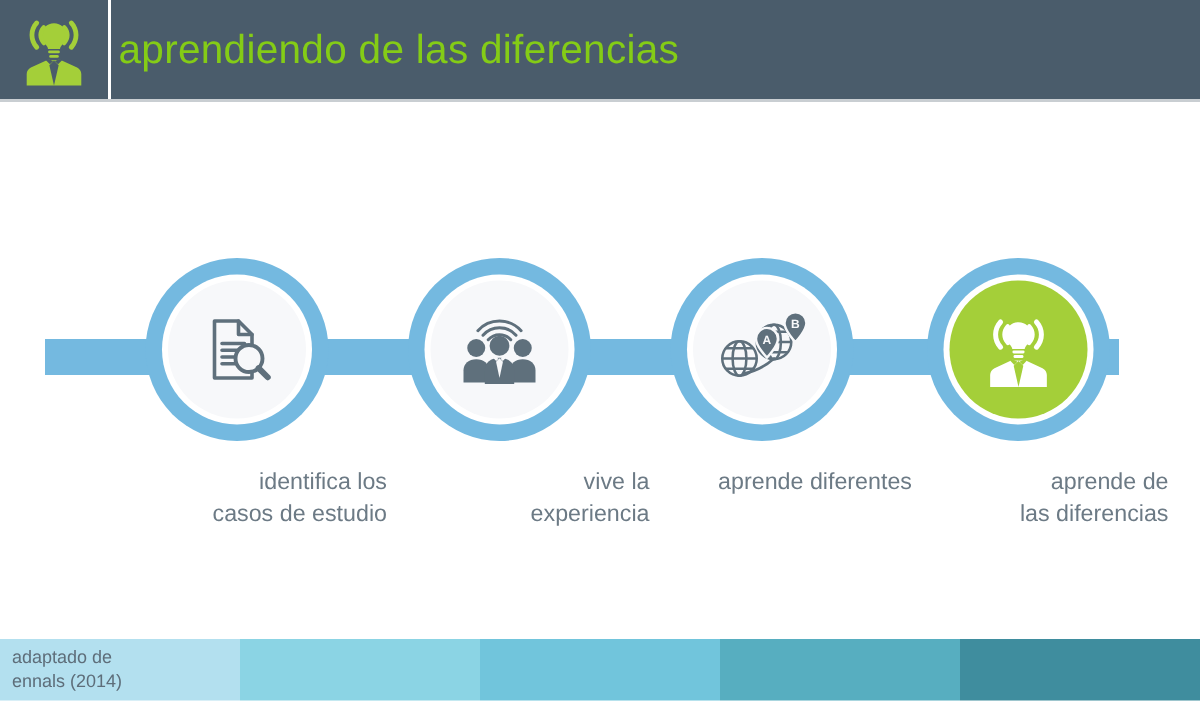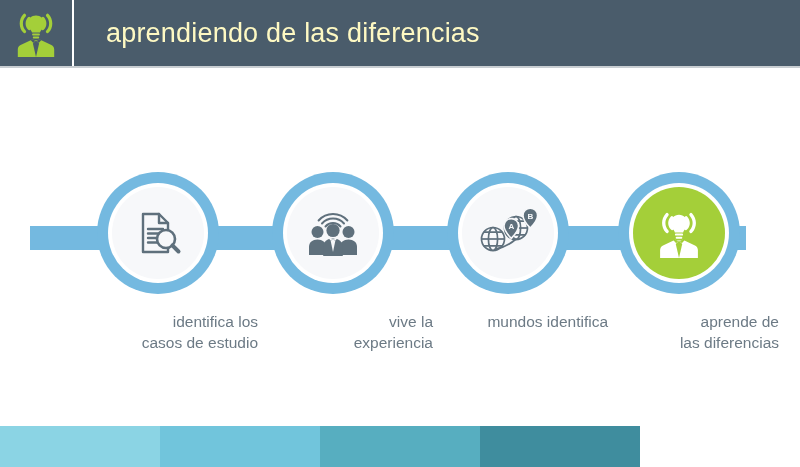--- a/index.html
+++ b/index.html
@@ -36,25 +36,25 @@
     justify-content: center;
   }
   .logo-svg { display: block; }
   .header-divider {
     width: 2px;
     height: 66px;
     background: #ffffff;
     flex: 0 0 2px;
   }
   .header-title {
-    color: #fef9c3;
+    color: #84cc16;
     font-size: 27px;
     font-weight: 400;
     letter-spacing: 0.2px;
-    padding-left: 32px;
+    padding-left: 5px;
     white-space: nowrap;
   }
 
   
   .stage {
     position: absolute;
     left: 0; top: 68px;
     width: 800px;
     height: 350px;
     background: #ffffff;
@@ -309,27 +309,33 @@
 
   <div class="label l1">
     <span class="ln">identifica los</span>
     <span class="ln">casos de estudio</span>
   </div>
   <div class="label l2">
     <span class="ln">vive la</span>
     <span class="ln">experiencia</span>
   </div>
   <div class="label l3">
-    <span class="ln">mundos identifica</span>
+    <span class="ln">aprende diferentes</span>
   </div>
   <div class="label l4">
     <span class="ln">aprende de</span>
     <span class="ln">las diferencias</span>
   </div>
 
 </div>
 
 <div class="footer">
+  <div class="fbar b1">
+    <div class="credit">
+      <span class="ln">adaptado de</span>
+      <span class="ln">ennals (2014)</span>
+    </div>
+  </div>
   <div class="fbar b2"></div>
   <div class="fbar b3"></div>
   <div class="fbar b4"></div>
   <div class="fbar b5"></div>
 </div>
 
 </body></html>

